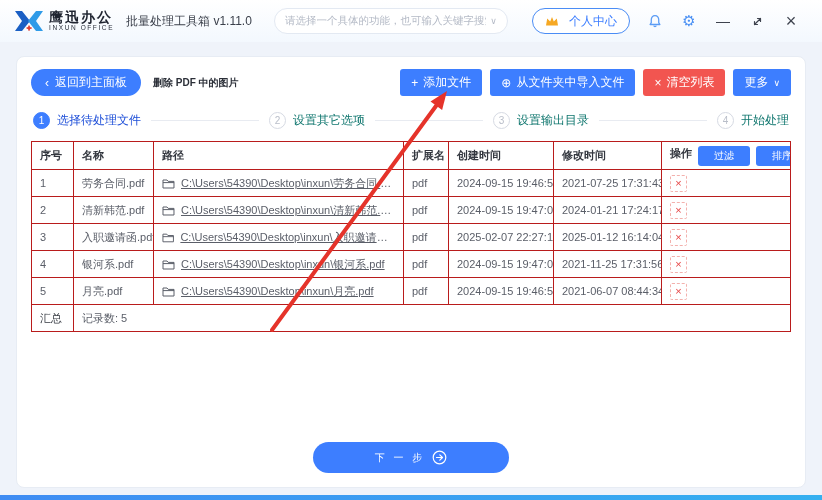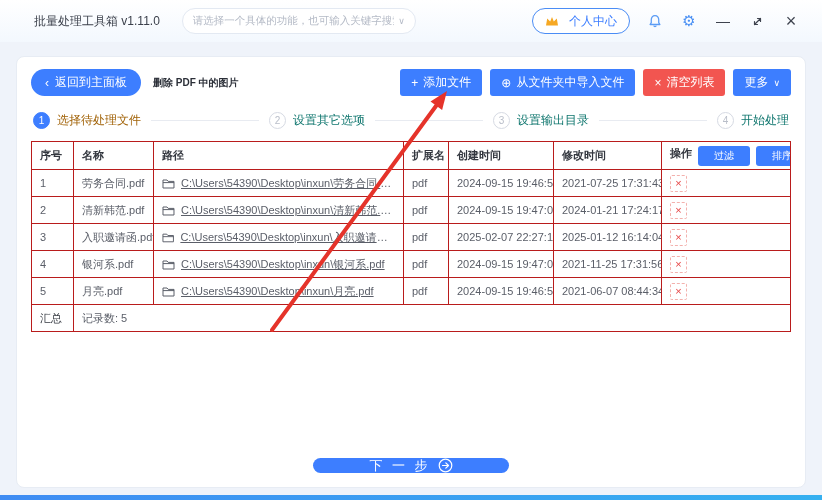--- a/index.html
+++ b/index.html
@@ -11,21 +11,21 @@
 
   
   .titlebar {
     height:42px; display:flex; align-items:center;
     background:linear-gradient(#ffffff,#f3f8fe);
     padding:0 14px;
   }
   .logo { display:flex; align-items:center; gap:5px; }
   .brand-cn { font-size:14px; font-weight:bold; color:#1f2430; letter-spacing:2px; line-height:14px; }
   .brand-en { font-size:6.5px; color:#2a2f3a; letter-spacing:1.6px; line-height:8px; }
-  .app-title { font-size:12px; color:#3a3f4a; margin-left:20px; white-space:nowrap; }
+  .app-title { font-size:12px; color:#3a3f4a; margin-left:12px; white-space:nowrap; }
   .search-select {
     margin-left:22px; width:234px; height:26px; border:1px solid #e3e9f2;
     border-radius:14px; background:#fff; display:flex; align-items:center;
     justify-content:space-between; padding:0 10px; cursor:pointer;
   }
   .search-select .ph { font-size:10.5px; color:#b4bac6; white-space:nowrap; overflow:hidden; }
   .search-select .caret { font-size:9px; color:#b4bac6; margin-left:4px; }
   .user-btn {
     margin-left:auto; height:26px; border:1px solid #4a8cf5; border-radius:14px;
     background:#fff; color:#3d7eff; font-size:12px; display:flex; align-items:center;
@@ -64,21 +64,21 @@
   
   .steps { display:flex; align-items:center; margin:16px 2px 12px 2px; }
   .step { display:flex; align-items:center; gap:7px; white-space:nowrap; }
   .step-num {
     width:17px; height:17px; border-radius:50%; font-size:10px;
     display:flex; align-items:center; justify-content:center;
     border:1px solid #d6dae3; color:#b9bec9; background:#fff;
   }
   .step-label { font-size:12px; color:#0f766e; }
   .step.active .step-num { background:#3d7eff; border-color:#3d7eff; color:#fff; }
-  .step.active .step-label { color:#a16207;text-align:center; }
+  .step.active .step-label { color:#1d4ed8;text-align:center; }
   .step-line { flex:1; height:1px; background:#e8ebf1; margin:0 10px; }
 
   
   table { width:100%; border-collapse:collapse; table-layout:fixed; }
   th, td {
     border:1px solid #b91c1c; font-weight:normal; text-align:left;
     padding:0 8px; height:27px; font-size:11px; color:#5a5e68; white-space:nowrap; overflow:hidden;
   }
   th { color:#33373f; font-weight:bold; height:28px; }
   .th-actions { display:flex; align-items:flex-start; gap:6px; border:none; padding:0; }
@@ -92,38 +92,50 @@
     width:17px; height:17px; border:1px dashed #f3b1ad; border-radius:2px; background:#fff;
     color:#e64545; font-size:11px; line-height:15px; text-align:center; cursor:pointer;
   }
   .sum-label { color:#33373f; }
 
   .flex-spacer { flex:1; }
 
   
   .next-row { display:flex; justify-content:center; padding-bottom:4px; }
   .next-btn {
-    width:196px; height:15px; background:#3d7eff; border:none; border-radius:16px;
-    color:#fff; font-size:13px; display:flex; align-items:center; justify-content:center;
+    width:196px; height:31px; background:#3d7eff; border:none; border-radius:16px;
+    color:#fff; font-size:10px; display:flex; align-items:center; justify-content:center;
     gap:7px; cursor:pointer; letter-spacing:3px;
   }
 
   
   .bottom-strip {
     position:absolute; left:0; right:0; bottom:0; height:5px;
     background:linear-gradient(90deg,#3f8cf3,#35b0f0);
   }
 
   
   .arrow-overlay { position:absolute; left:0; top:0; pointer-events:none; z-index:60; }
 </style>
 </head>
 <body>
 
 <header class="titlebar">
+  <div class="logo">
+    <svg width="30" height="24" viewBox="0 0 28 24">
+      <polygon points="0,2 7,2 15,12 7,22 0,22 7,12" fill="#1a5fc4"></polygon>
+      <polygon points="28,2 21,2 13,12 21,22 28,22 21,12" fill="#2f9be8"></polygon>
+      <rect x="11.6" y="18.2" width="5" height="1.7" fill="#e03c31"></rect>
+      <rect x="13.2" y="16.6" width="1.7" height="5" fill="#e03c31"></rect>
+    </svg>
+    <div>
+      <div class="brand-cn">鹰迅办公</div>
+      <div class="brand-en">INXUN OFFICE</div>
+    </div>
+  </div>
   <div class="app-title">批量处理工具箱 v1.11.0</div>
 
   <div class="search-select">
     <span class="ph">请选择一个具体的功能，也可输入关键字搜索！</span>
     <span class="caret">∨</span>
   </div>
 
   <div class="user-btn">
     <svg width="14" height="11" viewBox="0 0 14 11">
       <polygon points="1,9.5 2.2,2.5 5.2,5.6 7,1 8.8,5.6 11.8,2.5 13,9.5" fill="#f6a823"></polygon>

